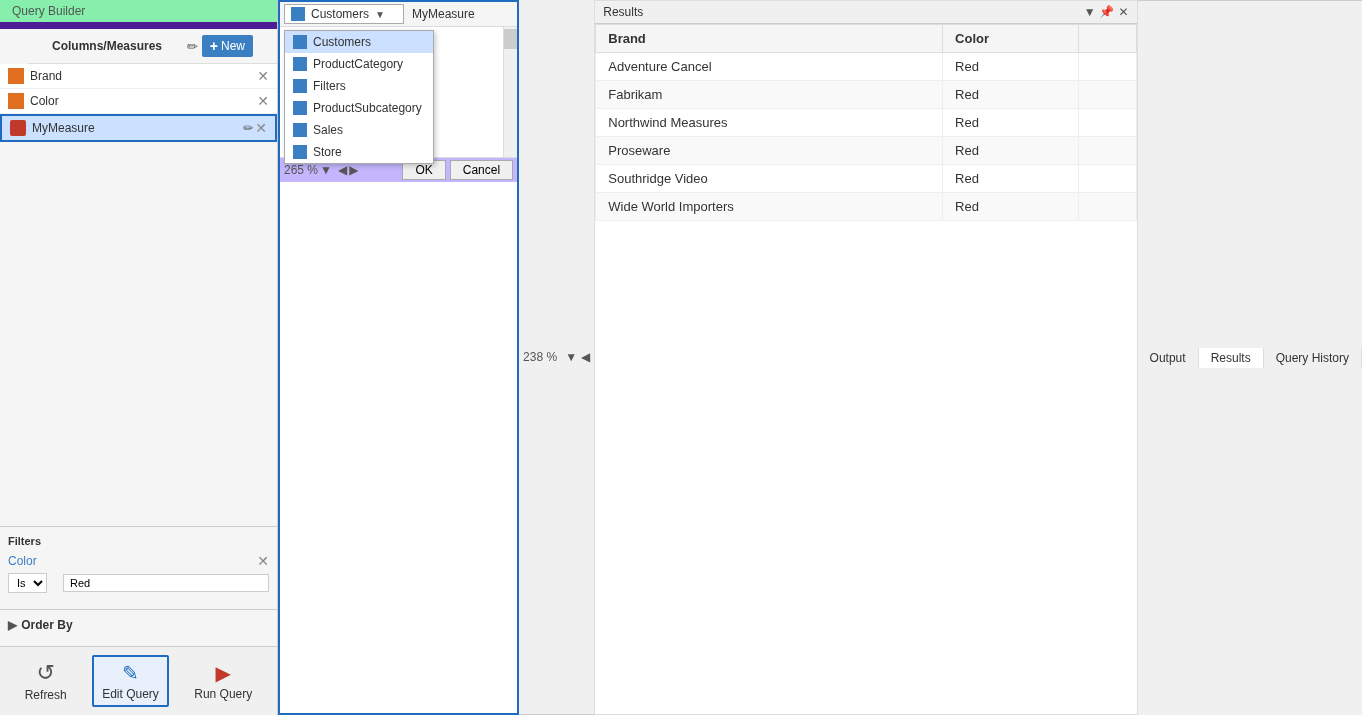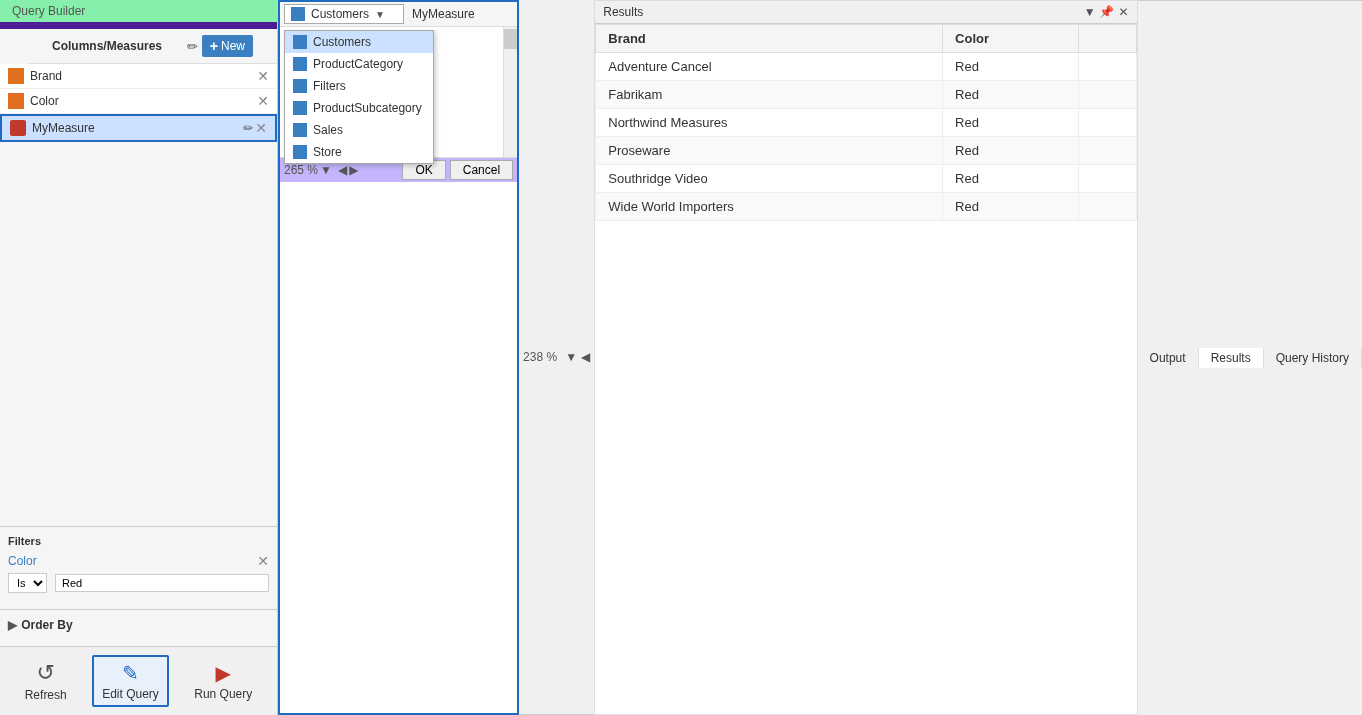--- a/index.html
+++ b/index.html
@@ -26,21 +26,21 @@
     .col-icon.measure { background: #e07020; border-radius: 2px; }
     .col-name { flex: 1; color: #333; }
     .col-remove { background: none; border: none; cursor: pointer; color: #888; font-size: 14px; }
     .col-edit { background: none; border: none; cursor: pointer; color: #555; font-size: 12px; margin-right: 2px; }
 
     .filters-section { padding: 8px; border-top: 1px solid #ccc; }
     .filters-title { font-weight: bold; color: #333; margin-bottom: 6px; font-size: 11px; }
     .filter-item { display: flex; align-items: center; gap: 4px; margin-bottom: 4px; }
     .filter-label { color: #3a7fc1; font-weight: 500; }
     .filter-remove { background: none; border: none; cursor: pointer; color: #888; font-size: 14px; margin-left: auto; }
-    .filter-controls { display: flex; align-items: center; gap: 8px; margin-bottom: 8px; }
+    .filter-controls { display: flex; align-items: center; gap: 16px; margin-bottom: 8px; }
     .filter-op { padding: 2px 4px; border: 1px solid #ccc; background: white; font-size: 11px; }
     .filter-value { padding: 2px 6px; border: 1px solid #ccc; background: white; font-size: 11px; flex: 1; }
 
     .order-by-section { padding: 8px; border-top: 1px solid #ccc; }
     .order-by-title { font-weight: bold; color: #333; margin-bottom: 6px; font-size: 13px; cursor: pointer; display: flex; align-items: center; gap: 4px; }
     .order-by-arrow { color: #555; }
 
     .bottom-buttons { display: flex; align-items: center; justify-content: space-around; padding: 8px; border-top: 1px solid #ccc; background: #f0f0f0; }
     .action-btn { display: flex; flex-direction: column; align-items: center; gap: 2px; background: none; border: none; cursor: pointer; color: #333; font-size: 11px; padding: 4px 8px; border-radius: 2px; }
     .edit-query-btn { border: 2px solid #1e6bbf; background: #e8f0fb; }

